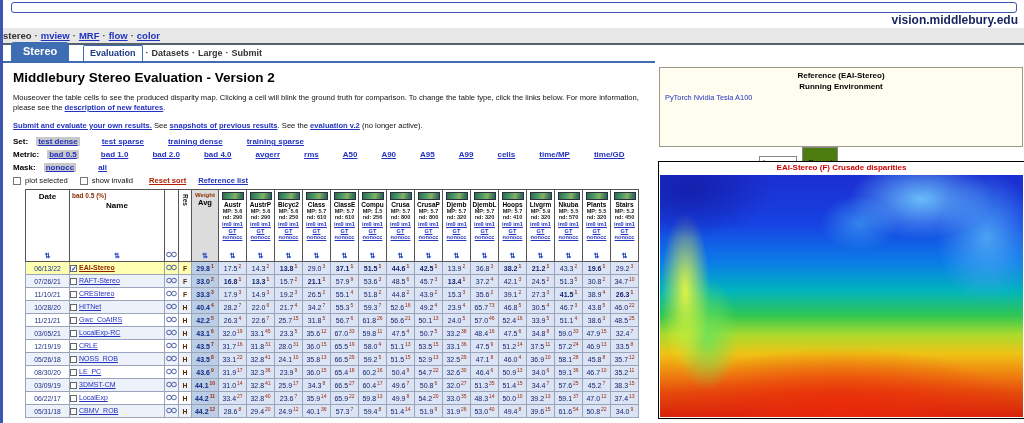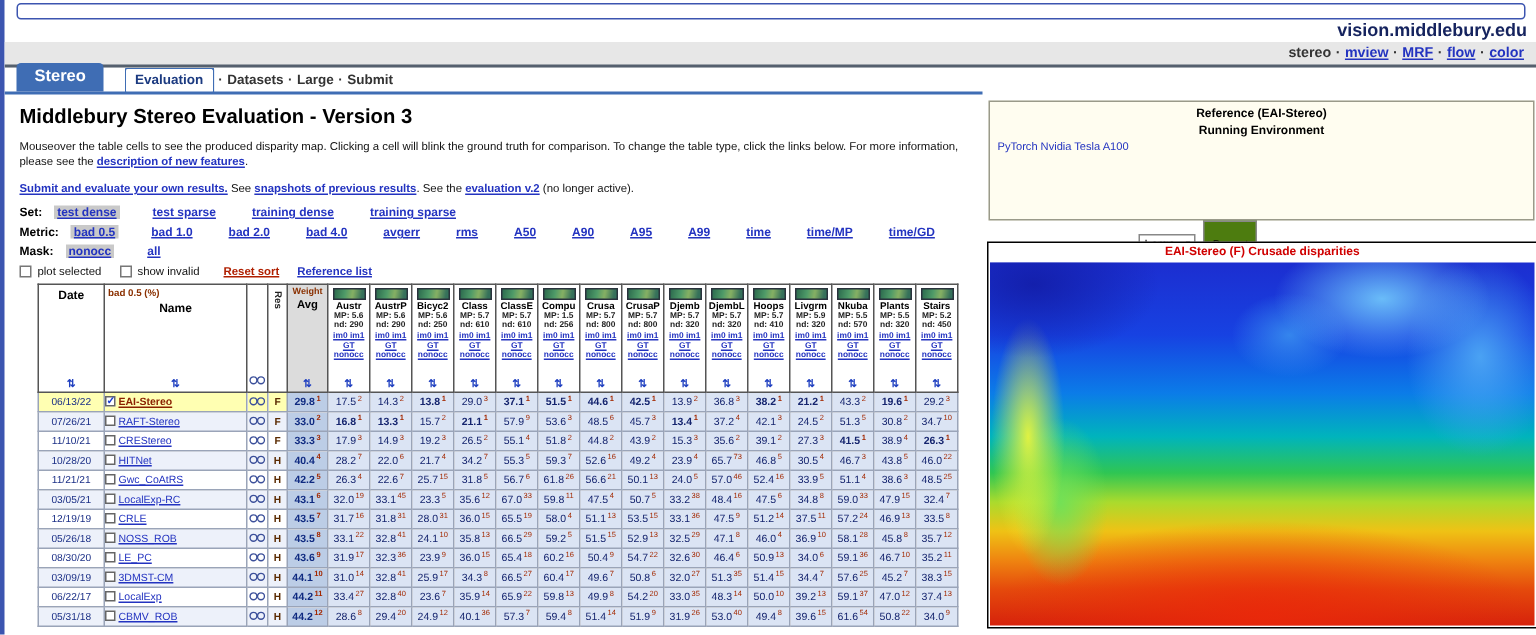--- a/index.html
+++ b/index.html
@@ -1,20 +1,20 @@
 <!DOCTYPE html>
 <html><head>
 <meta charset="utf-8">
 <style>
   *{margin:0;padding:0;box-sizing:border-box}
   body{font-family:"Liberation Sans",sans-serif;background:#fff}
   #page{position:relative;width:1024px;height:423px;overflow:hidden;background:#fff;border-left:3px solid #3c55b0}
   #top-input{position:absolute;left:8px;top:2px;width:1006px;height:11px;border:1px solid #3c55b0;border-radius:3px;background:#fff;font-size:8px;padding:0 3px}
   #domain{position:absolute;top:13px;right:6px;font-size:12px;font-weight:bold;color:#15235e}
-  #navstrip{position:absolute;top:28px;left:0;width:1021px;height:17px;background:#e7e7e7;border-bottom:2px solid #55606e;text-align:right;padding:2px 8px 0 0;font-size:9.5px;font-weight:bold;color:#333}
+  #navstrip{position:absolute;top:28px;left:0;width:1021px;height:17px;background:#e7e7e7;border-bottom:2px solid #55606e;text-align:left;padding:2px 8px 0 0;font-size:9.5px;font-weight:bold;color:#333}
   .navlnk{color:#2333c0;text-decoration:underline;cursor:pointer}
   .sep{color:#333;margin:0 3px;font-weight:bold}
   #brand{position:absolute;left:8px;top:42px;background:#3f6db4;color:#fff;font-weight:bold;font-size:11px;padding:3px 12px 4px;border-radius:3px 3px 0 0}
   #tabbar{position:absolute;left:80px;top:45px;font-size:9px;font-weight:bold;color:#333}
   #tab-active{display:inline-block;border:1px solid #3f6db4;border-bottom:1px solid #fff;background:#fff;color:#1b3a80;padding:2px 6px 3px;border-radius:2px 2px 0 0}
   .tablnk{color:#333;cursor:pointer}
   #tab-underline{position:absolute;left:0;top:61px;width:652px;height:2px;background:#3f6db4}
   #title{position:absolute;left:10px;top:70px;font-size:13.5px;font-weight:bold;color:#000}
   .para{position:absolute;left:10px;width:628px;font-size:7.6px;line-height:1.3;color:#111}
   #p1{top:93px}
@@ -99,21 +99,21 @@
   <div id="navstrip">
     <span id="nav-current">stereo</span><span id="nav-links"><span class="sep">·</span><a class="navlnk">mview</a><span class="sep">·</span><a class="navlnk">MRF</a><span class="sep">·</span><a class="navlnk">flow</a><span class="sep">·</span><a class="navlnk">color</a></span>
   </div>
 
   <div id="brand">Stereo</div>
   <div id="tabbar">
     <span id="tab-active">Evaluation</span><span id="tab-rest"><span class="sep">·</span><a class="tablnk">Datasets</a><span class="sep">·</span><a class="tablnk">Large</a><span class="sep">·</span><a class="tablnk">Submit</a></span>
   </div>
   <div id="tab-underline"></div>
 
-  <h1 id="title">Middlebury Stereo Evaluation - Version 3</h1>
+  <h1 id="title">Middlebury Stereo Evaluation - Version 2</h1>
 
   <p class="para" id="p1"><span>Mouseover the table cells to see the produced disparity map. Clicking a cell will blink the ground truth for comparison. To change the table type, click the links below. For more information, please see the </span><a class="lnk">description of new features</a><span>.</span></p>
 
   <p class="para" id="p2"><a class="lnk">Submit and evaluate your own results.</a><span> See </span><a class="lnk">snapshots of previous results</a><span>. See the </span><a class="lnk">evaluation v.2</a><span> (no longer active).</span></p>
 
   <div class="frow" id="set-row">
     <span class="flabel">Set:</span>
     <span class="fopts" id="set-opts">
         <a class="flnk fsel">test dense</a>
         <a class="flnk">test sparse</a>
@@ -127,21 +127,21 @@
         <a class="flnk fsel">bad 0.5</a>
         <a class="flnk">bad 1.0</a>
         <a class="flnk">bad 2.0</a>
         <a class="flnk">bad 4.0</a>
         <a class="flnk">avgerr</a>
         <a class="flnk">rms</a>
         <a class="flnk">A50</a>
         <a class="flnk">A90</a>
         <a class="flnk">A95</a>
         <a class="flnk">A99</a>
-        <a class="flnk">time</a>
+        <a class="flnk">cells</a>
         <a class="flnk">time/MP</a>
         <a class="flnk">time/GD</a>
       </span>
   </div>
   <div class="frow" id="mask-row">
     <span class="flabel">Mask:</span>
     <span class="fopts" id="mask-opts">
         <a class="flnk fsel">nonocc</a>
         <a class="flnk">all</a>
       </span>

